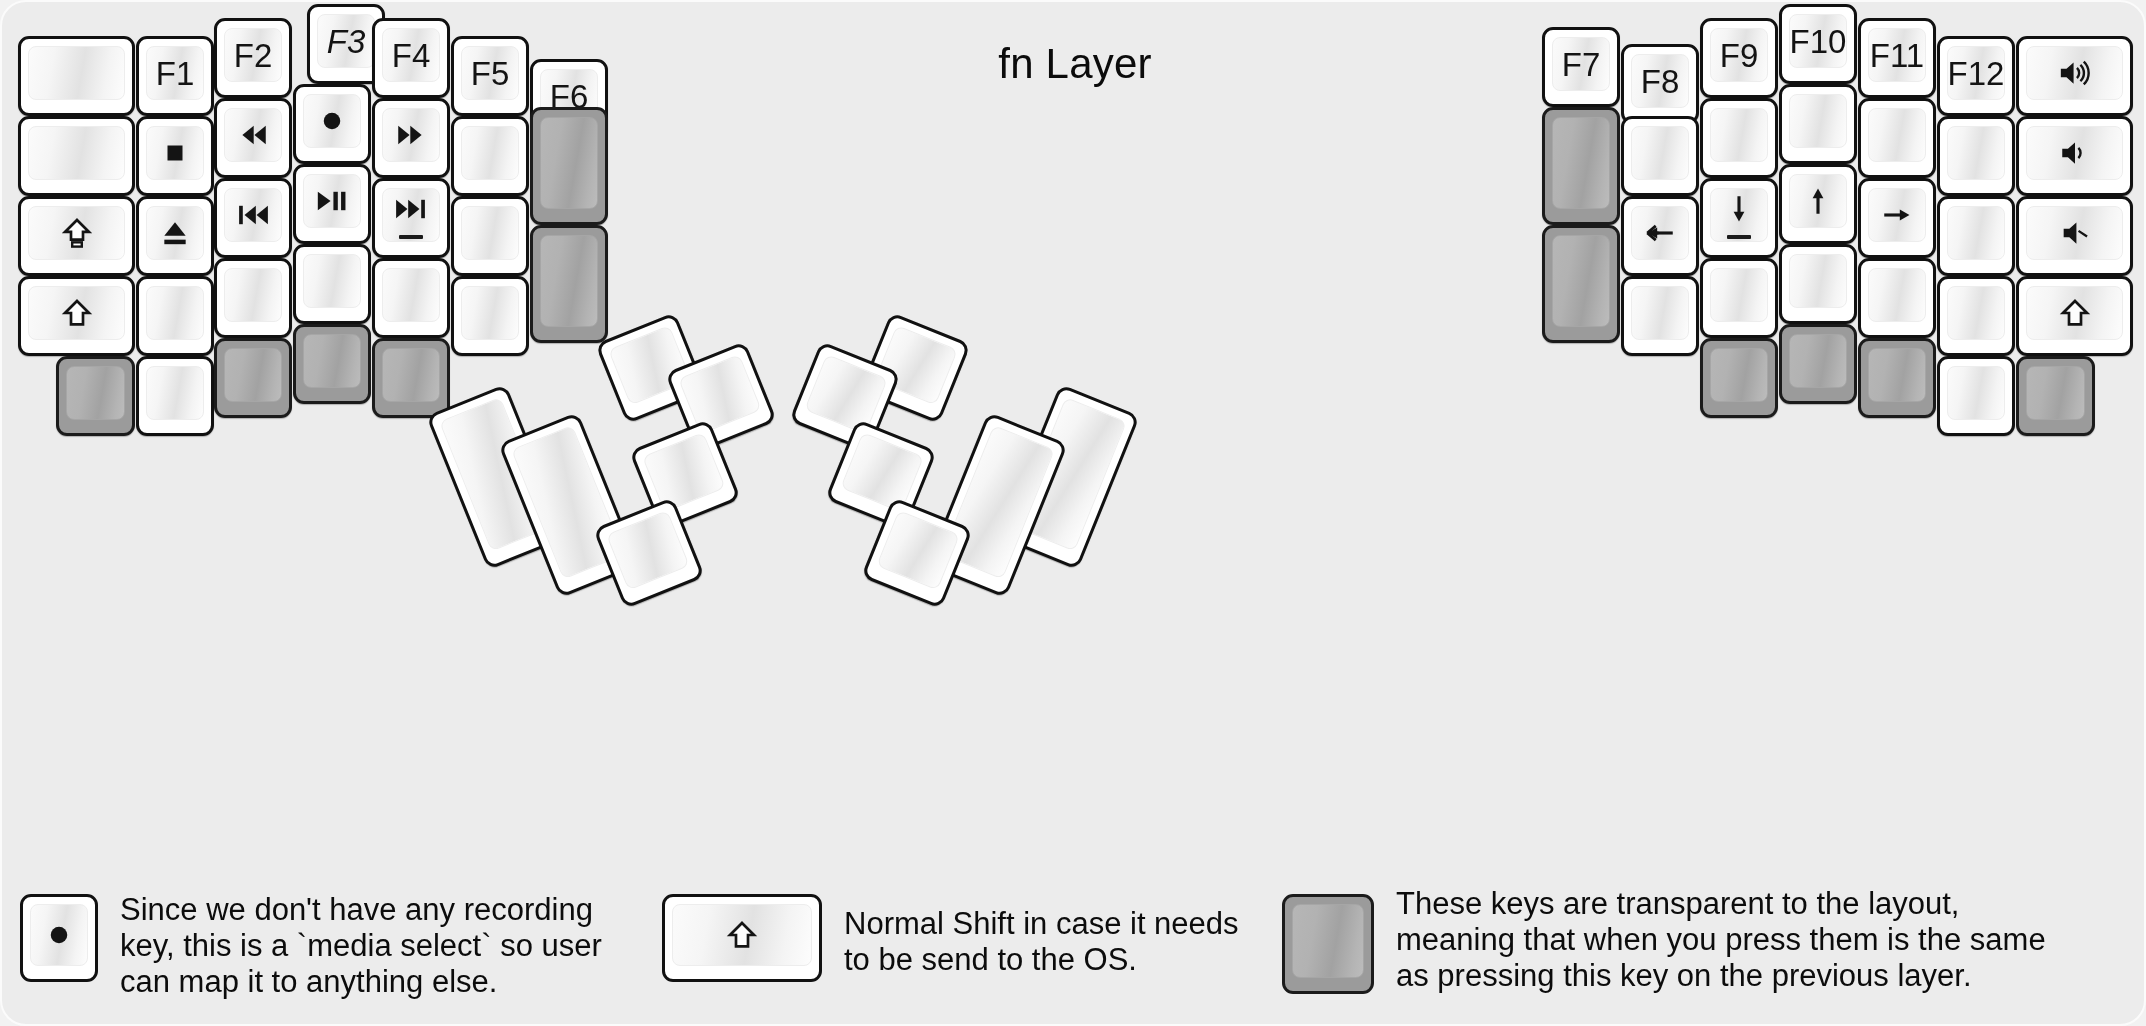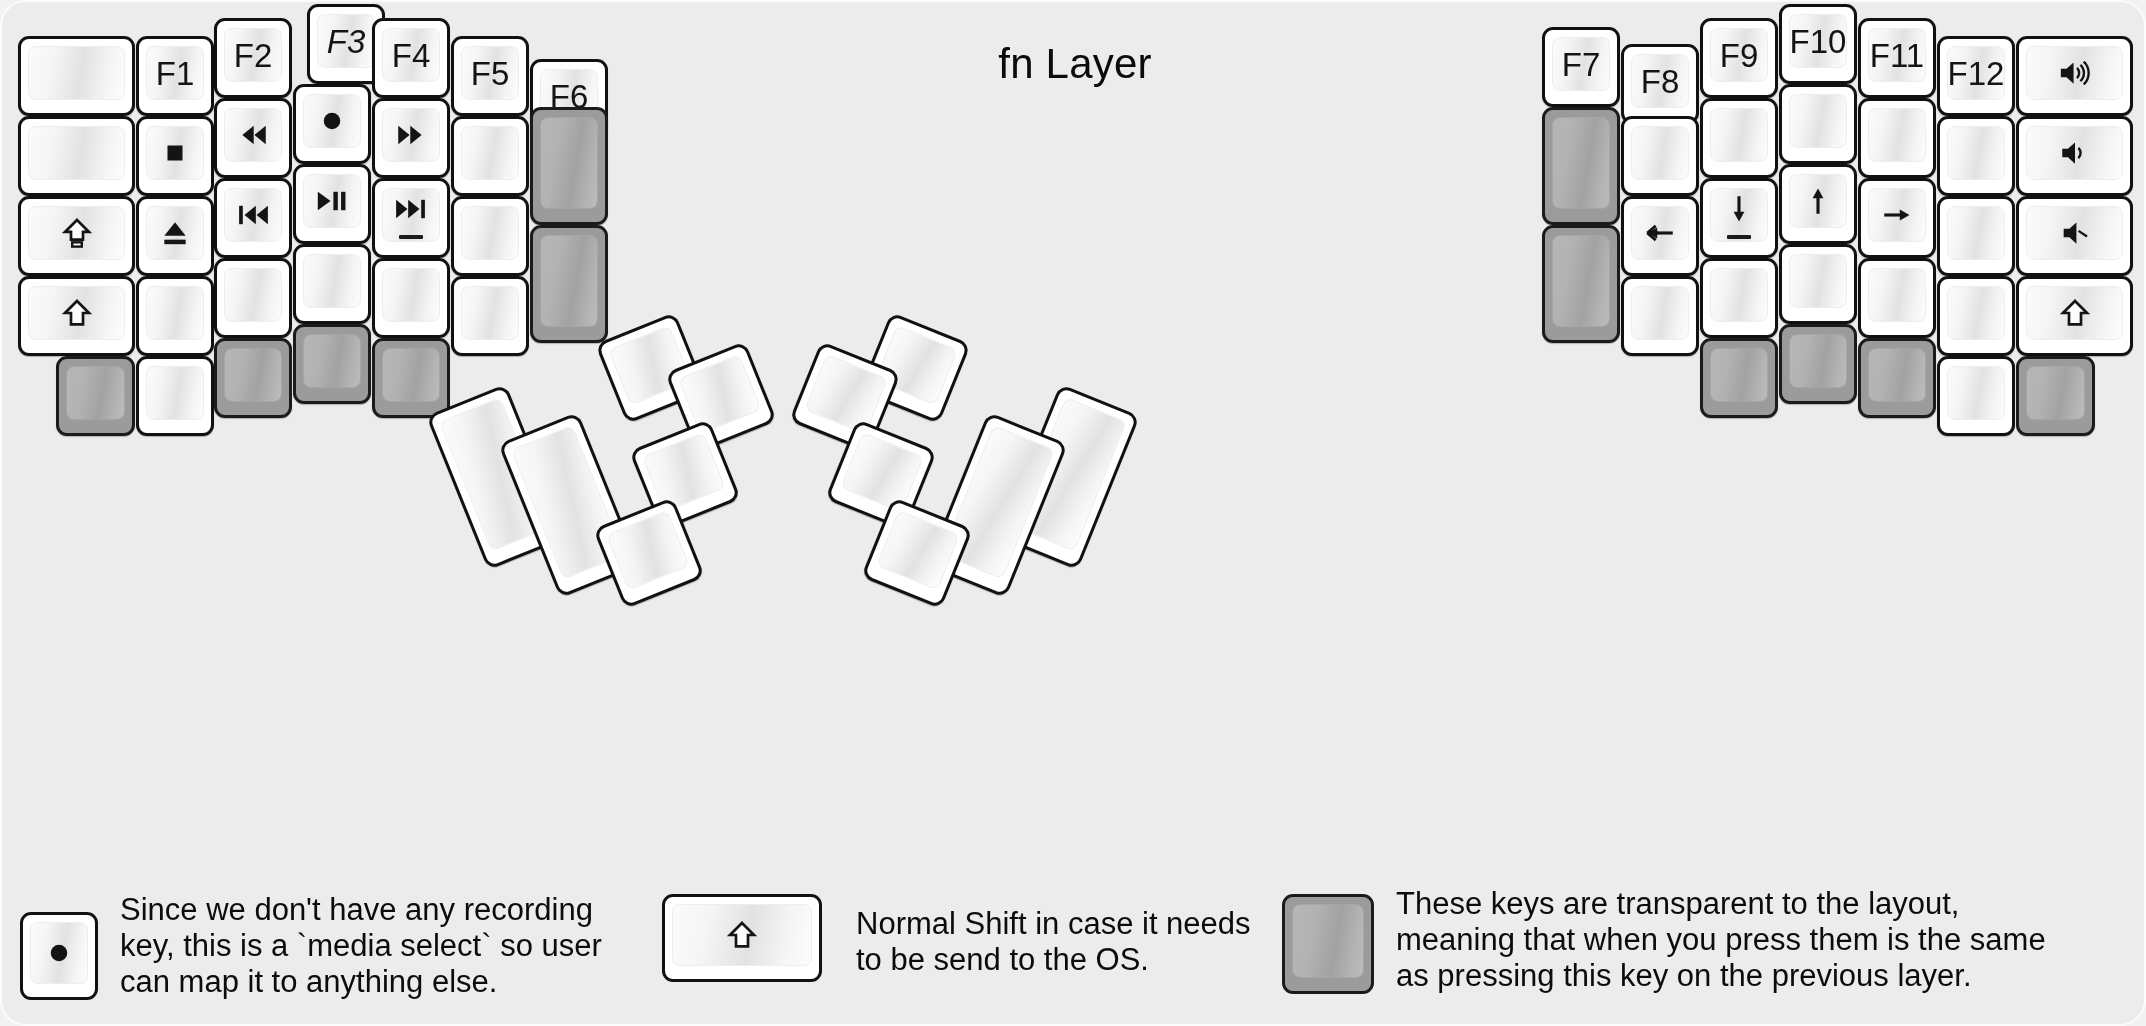--- a/index.html
+++ b/index.html
@@ -583,35 +583,35 @@
         </div>
       </div>
       <div class="key" style="left: 872px; top: 508px; width: 86px; height: 86px; transform: rotate(22deg);">
         <div class="cap">
           <span class="lbl"></span>
         </div>
       </div>
     </div>
 
   <div id="legend">
-      <div class="legend-item" style="left: 18px; top: 0px; align-items: flex-end;">
+      <div class="legend-item" style="left: 18px; top: 0px;">
         <div class="legend-key" style="width: 78px; height: 88px; margin-top: 14px;">
           <div class="cap">
             <span class="lbl glyph">
               <svg width="32" height="32" viewBox="0 0 24 24" fill="#141414" xmlns="http://www.w3.org/2000/svg">
                 <circle cx="12" cy="12" r="6.2"></circle>
               </svg>
             </span>
           </div>
         </div>
         <div class="legend-text" style="margin-left: 22px; margin-top: 12px;">Since we don't have any recording
 key, this is a `media select` so user
 can map it to anything else.</div>
       </div>
-      <div class="legend-item" style="left: 660px; top: 0px; gap: 12px;">
+      <div class="legend-item" style="left: 660px; top: 0px;">
         <div class="legend-key" style="width: 160px; height: 88px; margin-top: 14px;">
           <div class="cap">
             <span class="lbl glyph">
               <svg width="32" height="32" viewBox="0 0 24 24" fill="#141414" xmlns="http://www.w3.org/2000/svg">
                 <path d="M12 3 L21 12 L16.5 12 L16.5 20.5 L7.5 20.5 L7.5 12 L3 12 Z" fill="#fdfdfd" stroke="#141414" stroke-width="2" stroke-linejoin="miter"></path>
               </svg>
             </span>
           </div>
         </div>
         <div class="legend-text" style="margin-left: 22px; margin-top: 26px;">Normal Shift in case it needs

